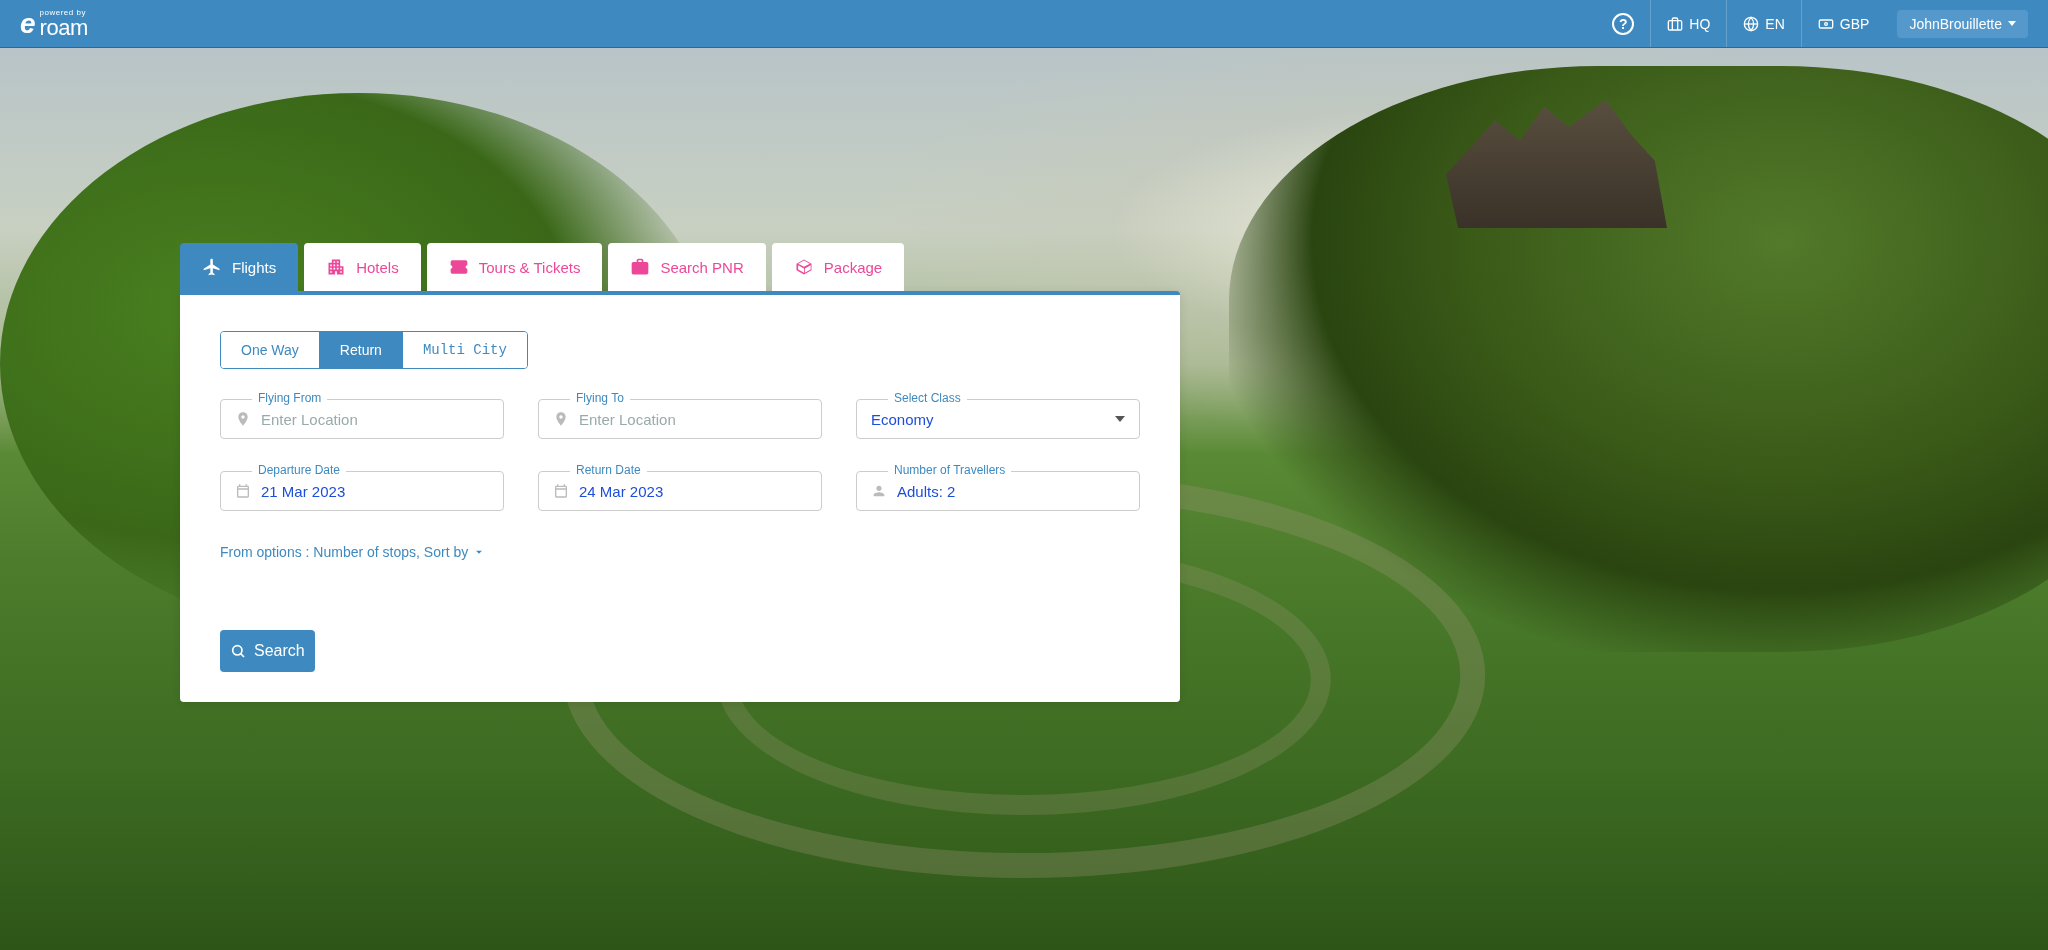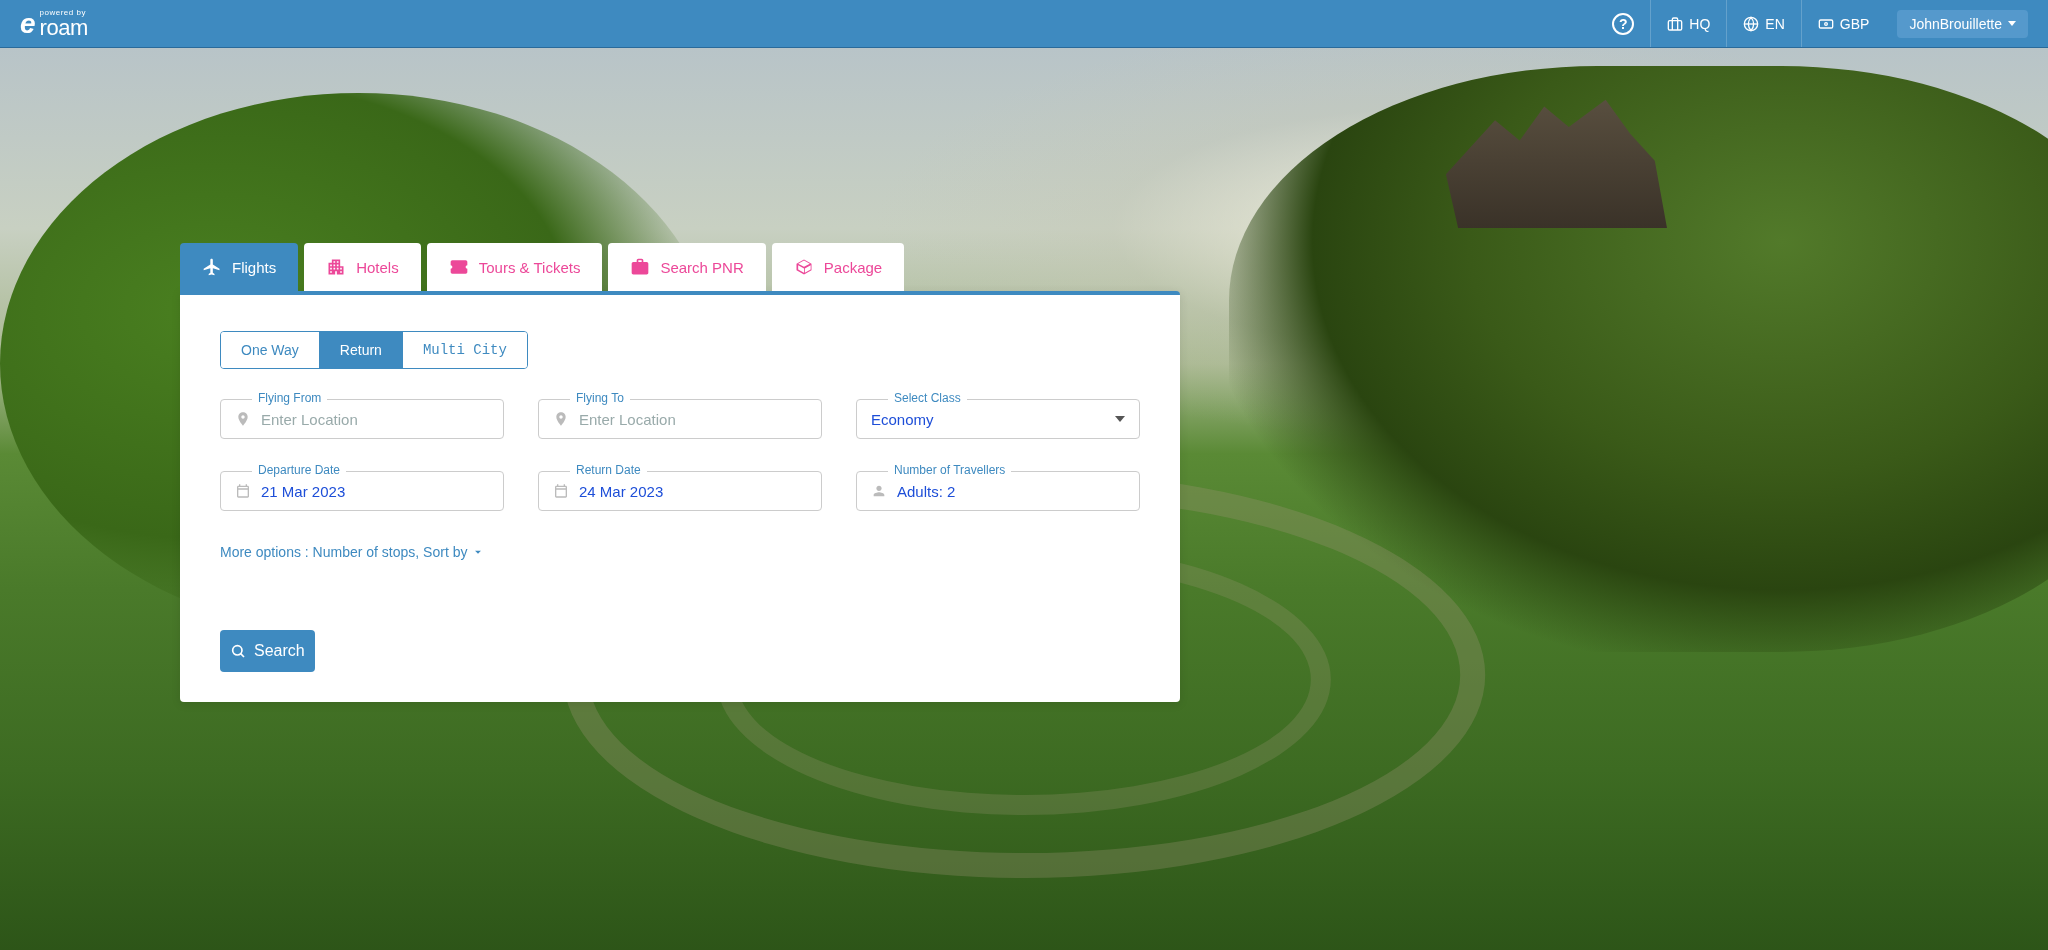--- a/index.html
+++ b/index.html
@@ -416,21 +416,21 @@
         <div class="field-box">
           <svg class="field-icon" width="16" height="16" viewBox="0 0 24 24" fill="currentColor">
               <path d="M12 12c2.21 0 4-1.79 4-4s-1.79-4-4-4-4 1.79-4 4 1.79 4 4 4zm0 2c-2.67 0-8 1.34-8 4v2h16v-2c0-2.66-5.33-4-8-4z"></path>
             </svg>
           <span class="field-value">Adults: 2</span>
         </div>
       </div>
     </div>
 
     <div class="more-options">
-      <span>More options : Number of stops, Sort by</span>
+      <span>From options : Number of stops, Sort by</span>
       <svg width="14" height="14" viewBox="0 0 24 24" fill="currentColor">
           <path d="M7 10l5 5 5-5z"></path>
         </svg>
     </div>
 
     <div>
       <button class="search-btn">
         <svg width="16" height="16" viewBox="0 0 24 24" fill="none" stroke="currentColor" stroke-width="2.5">
             <circle cx="11" cy="11" r="7"></circle>
             <line x1="21" y1="21" x2="16" y2="16"></line>

